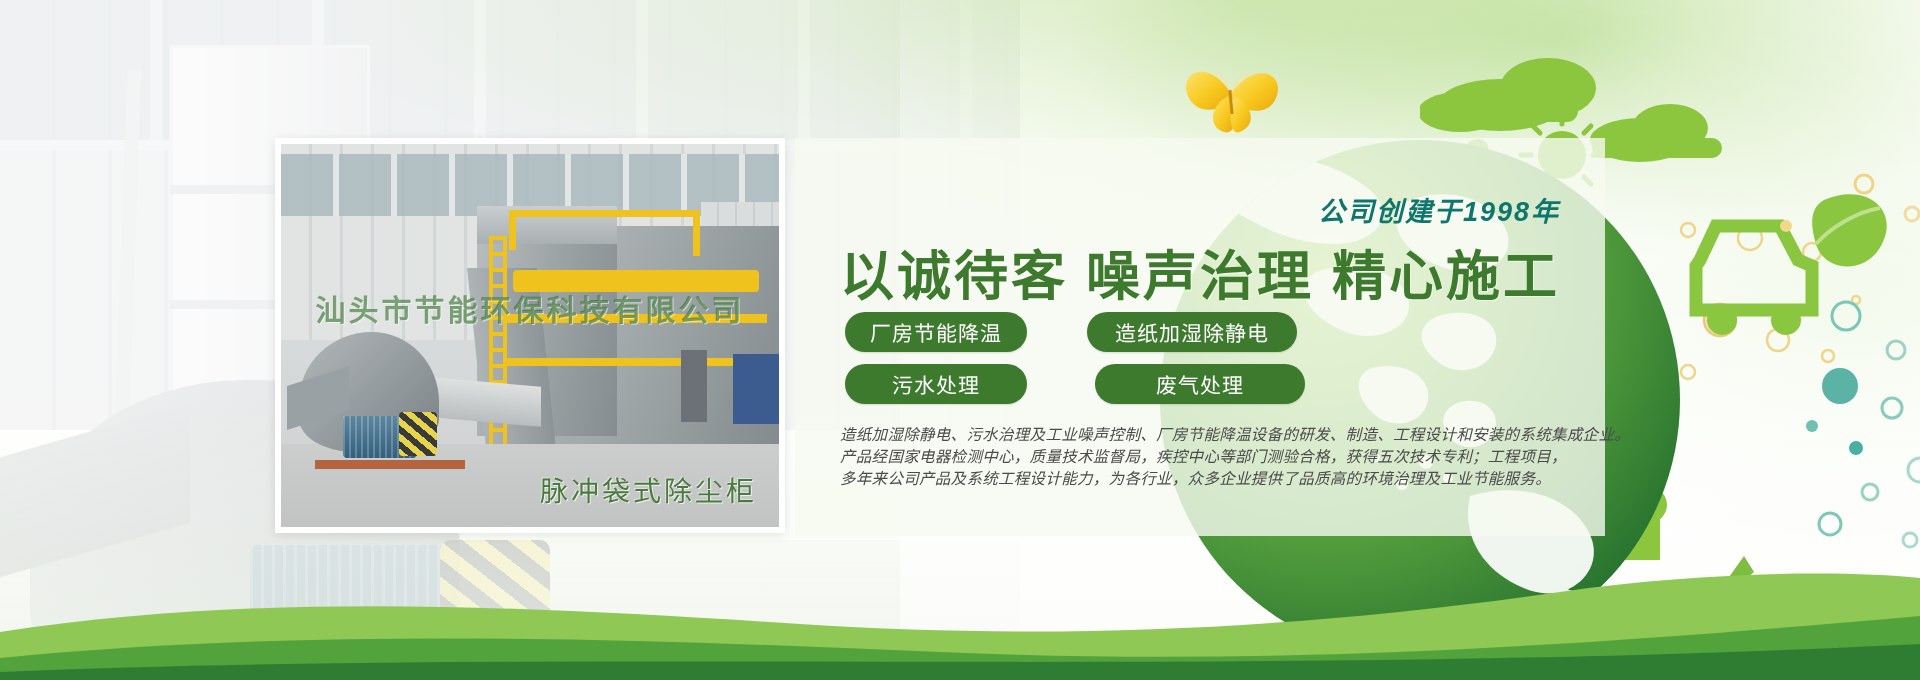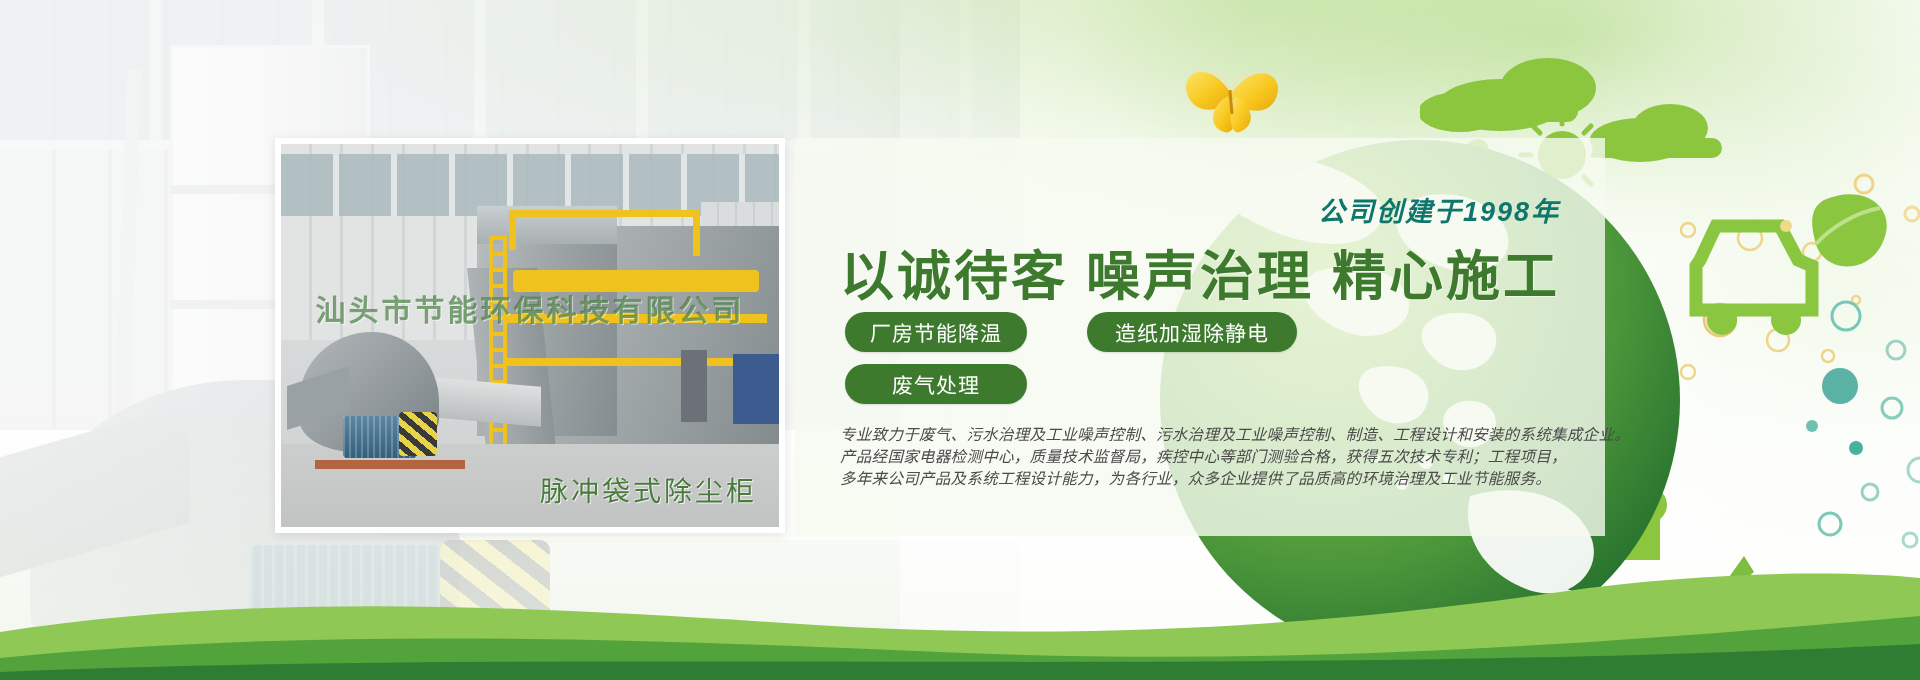--- a/index.html
+++ b/index.html
@@ -592,23 +592,24 @@
   <div class="est-line">公司创建于1998年</div>
 
   <h1 class="headline">以诚待客 噪声治理 精心施工</h1>
 
   <div class="pill-rows">
     <div class="pill-row r1">
       <div class="pill">厂房节能降温</div>
       <div class="pill">造纸加湿除静电</div>
     </div>
     <div class="pill-row r2">
+      <div class="pill">污水处理</div>
       <div class="pill">废气处理</div>
     </div>
   </div>
 
   <div class="body-copy">
-    <p>专业致力于废气、污水治理及工业噪声控制、污水治理及工业噪声控制、制造、工程设计和安装的系统集成企业。</p>
+    <p>造纸加湿除静电、污水治理及工业噪声控制、厂房节能降温设备的研发、制造、工程设计和安装的系统集成企业。</p>
     <p>产品经国家电器检测中心，质量技术监督局，疾控中心等部门测验合格，获得五次技术专利；工程项目，</p>
     <p>多年来公司产品及系统工程设计能力，为各行业，众多企业提供了品质高的环境治理及工业节能服务。</p>
   </div>
 
 </div>
 
 </body></html>

